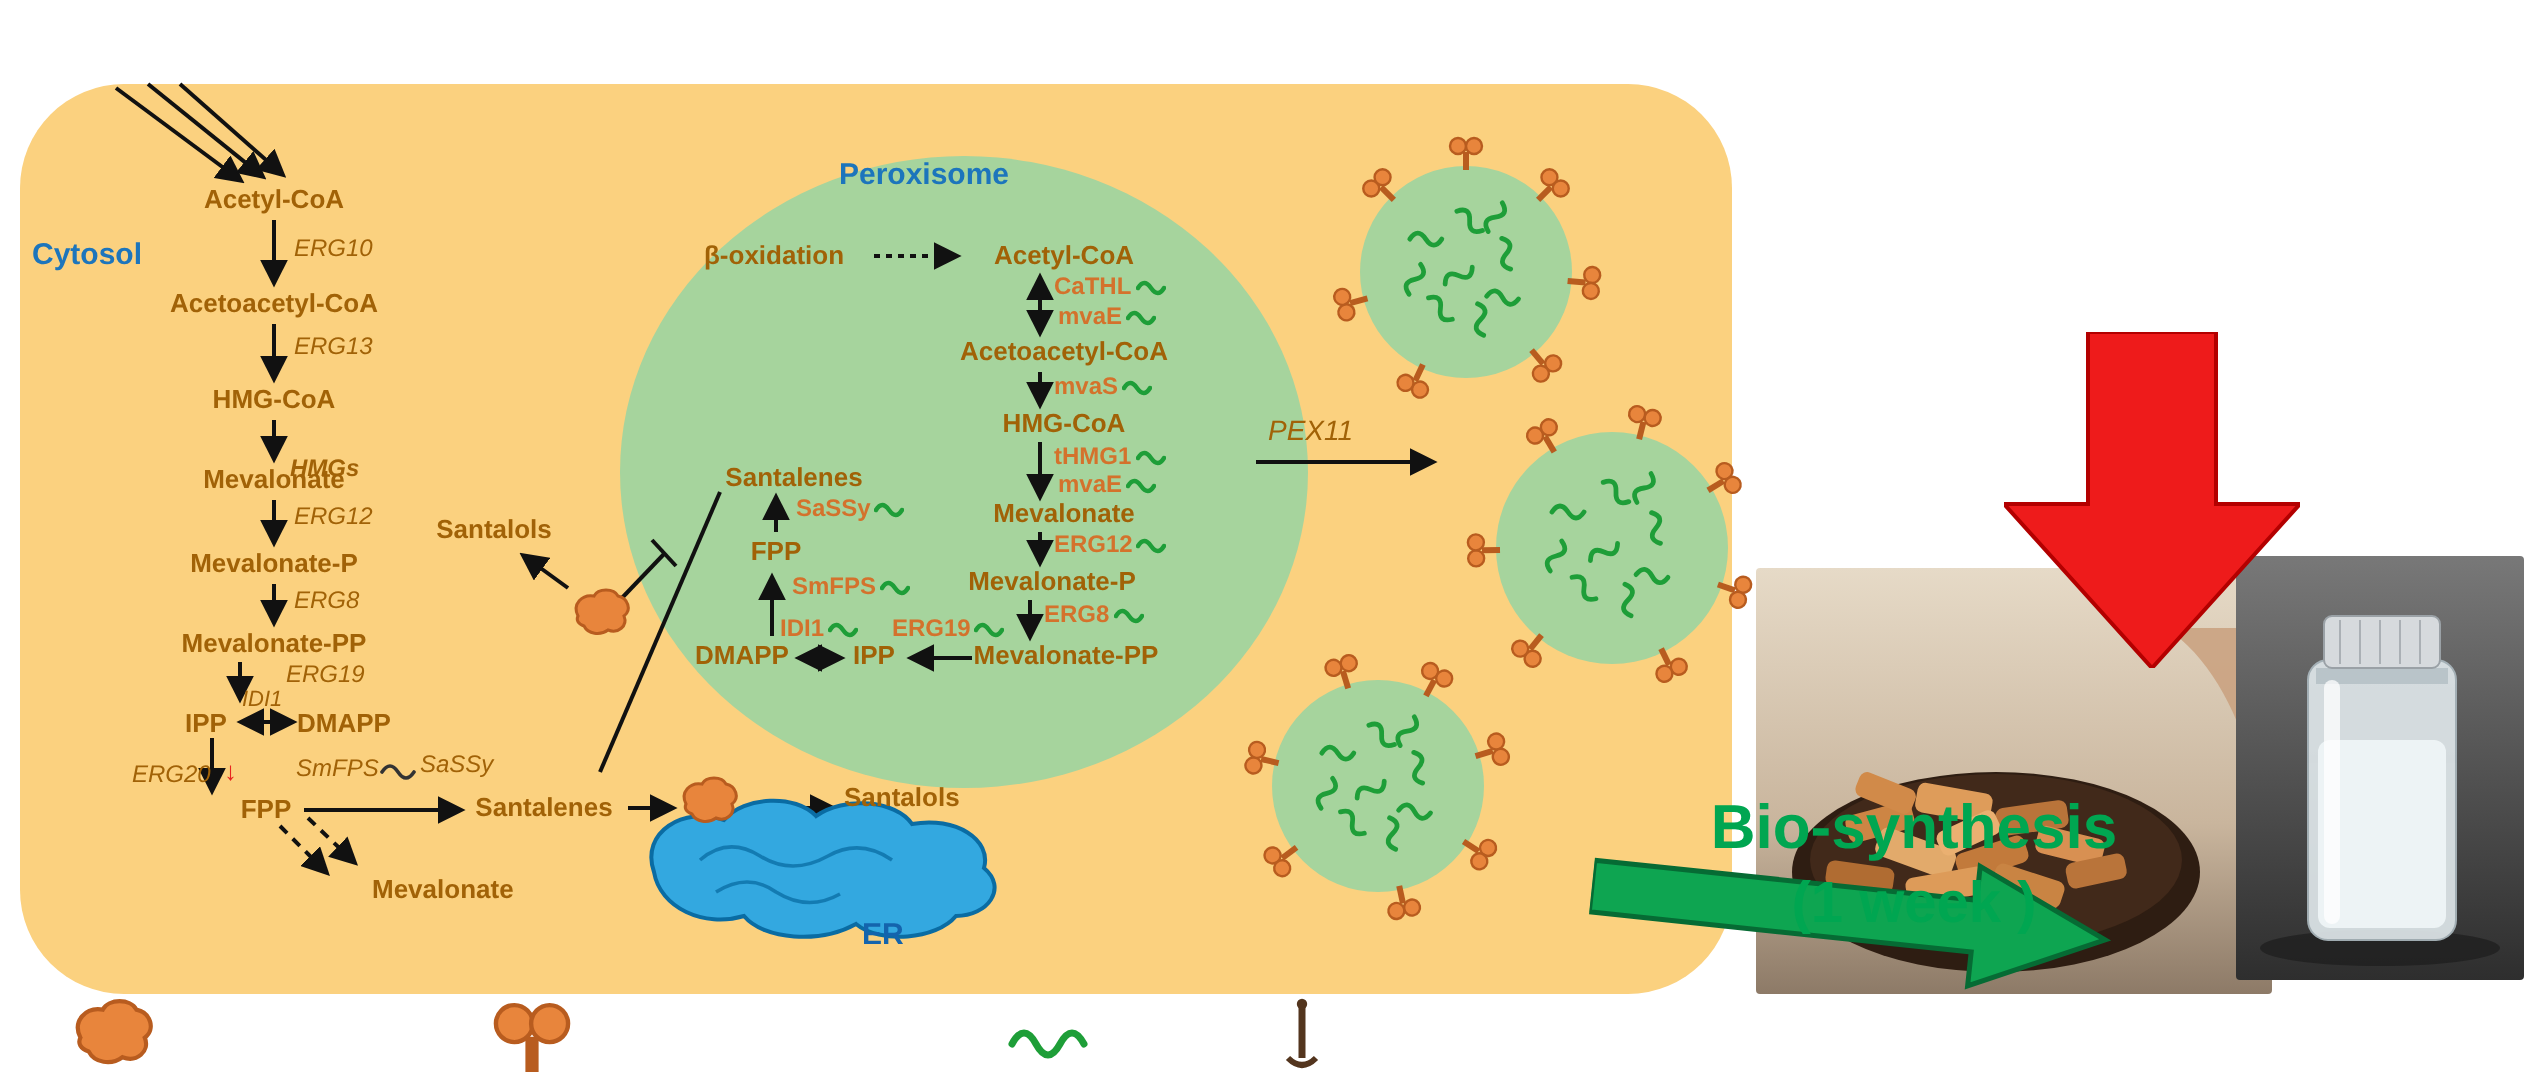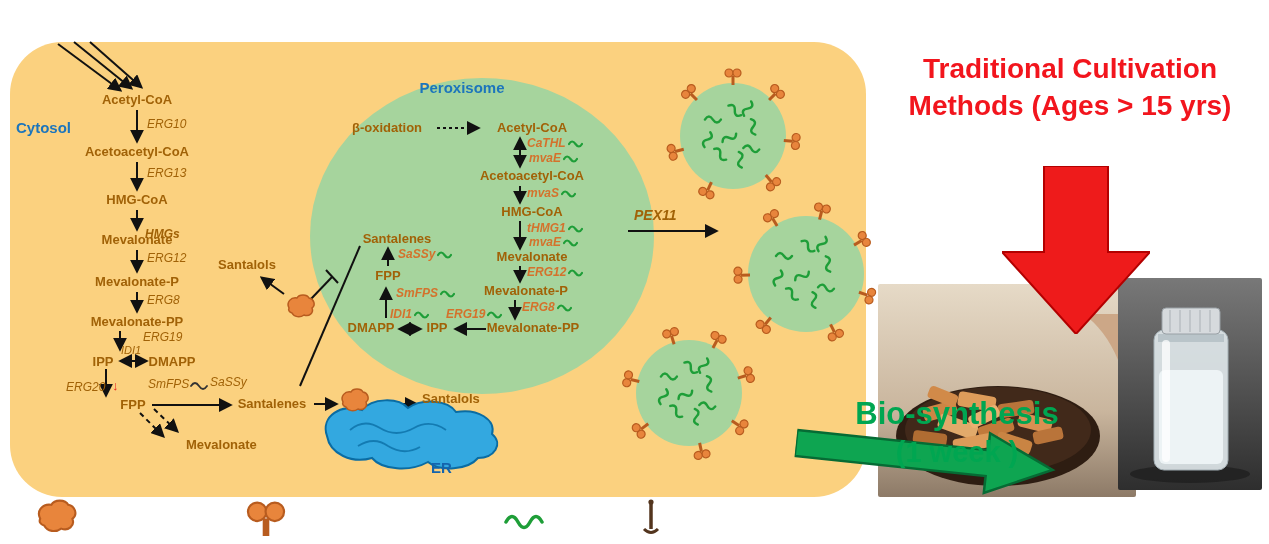--- a/index.html
+++ b/index.html
@@ -10,25 +10,25 @@
           background:#fbd17f; border-radius:52px; z-index:1; }
 
   #overlay { position:absolute; left:0; top:0; z-index:2; pointer-events:none; }
 
   .lbl { position:absolute; z-index:3; white-space:nowrap; color:#a16207; line-height:1.1; }
   .node   { font-weight:bold; font-size:13px; transform:translateX(-50%); }
   .node-l { font-weight:bold; font-size:13px; }
   .enz    { font-size:12px; font-style:italic; }
   .enz.b  { font-weight:bold; }
   .enz.sm { font-size:11px; }
-  .enzo   { font-size:12px; font-style:italic; font-weight:bold; color:#d4722c; display:inline-flex; align-items:center;text-align:center; }
+  .enzo   { font-size:12px; font-weight:bold; color:#d4722c; display:inline-flex; align-items:center;text-align:center; }
   .enzo svg { margin-left:2px; flex:none; }
   .blue   { color:#1c75bc; font-weight:bold; font-size:15px; }
   .er-lbl { color:#1464ad; font-weight:bold; font-size:15px; }
-  .pex    { font-weight:bold; font-style:italic; font-size:14px; }
+  .pex    { font-weight:normal; font-style:italic; font-size:14px; }
   .red-dn { color:#e8241f; font-weight:bold; font-size:13px; }
   .abs-sq { position:absolute; z-index:3; }
 
   .photo { position:absolute; overflow:hidden; border-radius:2px; }
   #photo-wood { left:878px; top:284px; width:258px; height:213px; z-index:1; }
   #photo-vial { left:1118px; top:278px; width:144px; height:212px; z-index:2; }
 
   #red-arrow   { position:absolute; left:1002px; top:166px; width:148px; height:168px; z-index:3; }
   #green-arrow { position:absolute; left:796px;  top:408px; width:262px; height:70px;  z-index:4;
                  transform:rotate(6deg); transform-origin:left center; }
@@ -424,24 +424,20 @@
       <span>SaSSy</span>
       <svg width="15" height="8" viewBox="0 0 15 8">
         <path d="M1,4 Q4,-1 7.5,4 T14,4" fill="none" stroke="#1e9e38" stroke-width="2.2" stroke-linecap="round"></path>
       </svg>
     </span>
   <span class="lbl node" style="left:397px;top:232px">Santalenes</span>
 
   <span class="lbl pex" style="left:634px;top:208px">PEX11</span>
   <span class="lbl er-lbl" style="left:431px;top:460px">ER</span>
 
-  <div class="title-red">
-    <div>Traditional Cultivation</div>
-    <div>Methods (Ages &gt; 15 yrs)</div>
-  </div>
 
   <div class="photo" id="photo-wood">
     <svg width="258" height="213" viewBox="0 0 258 213">
       <defs>
         <linearGradient id="wg" x1="0" y1="0" x2="0" y2="1">
           <stop offset="0" stop-color="#e6dac7"></stop>
             <stop offset="0.6" stop-color="#c9b59d"></stop>
             <stop offset="1" stop-color="#8d7a67"></stop>
         </linearGradient>
       </defs>

